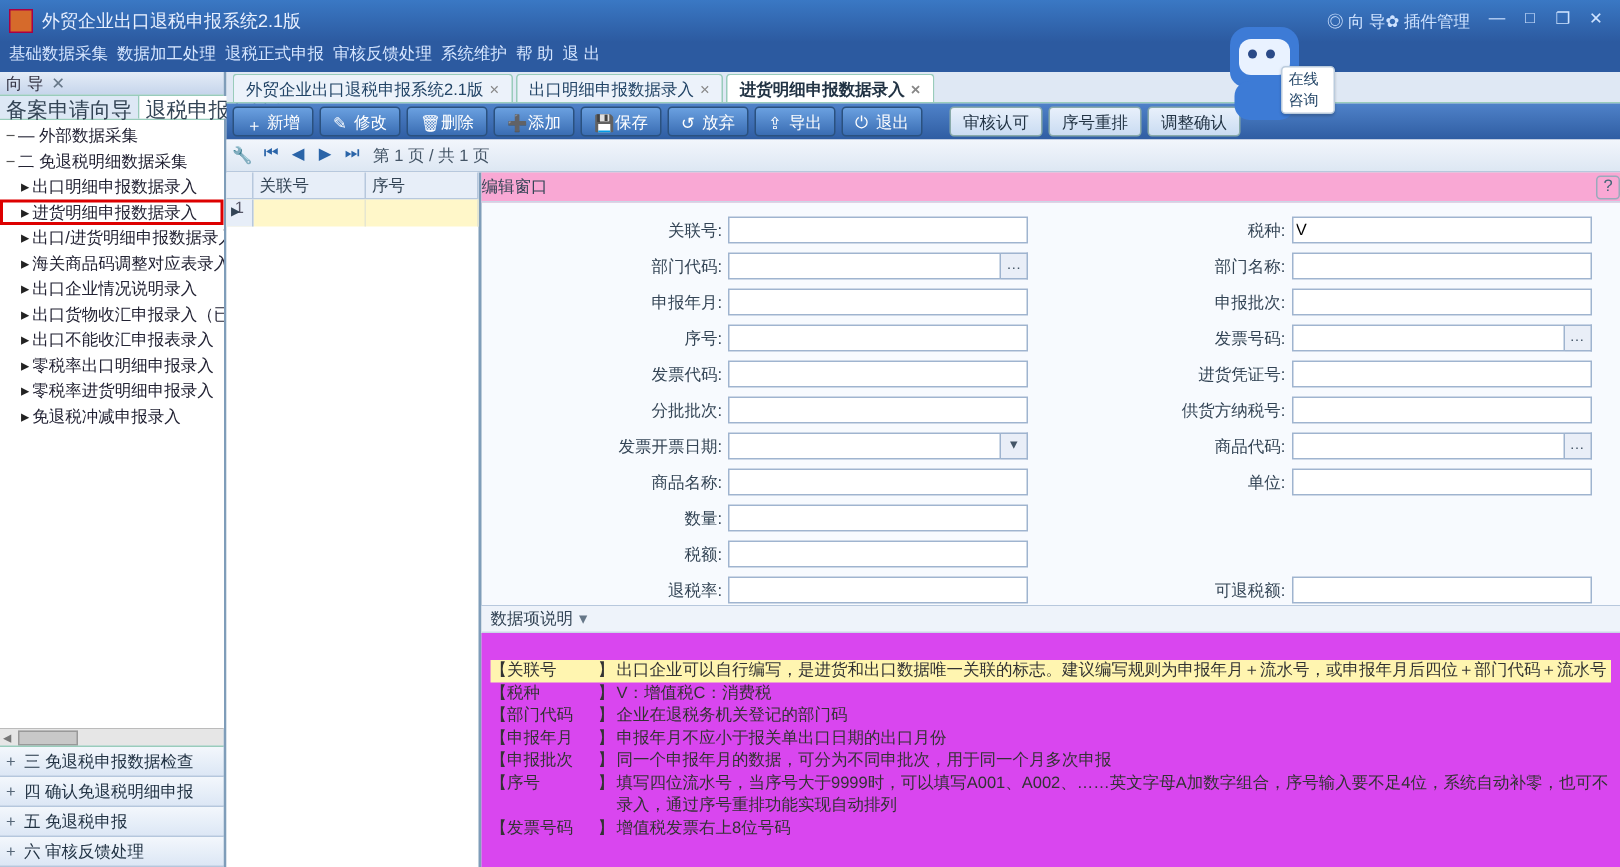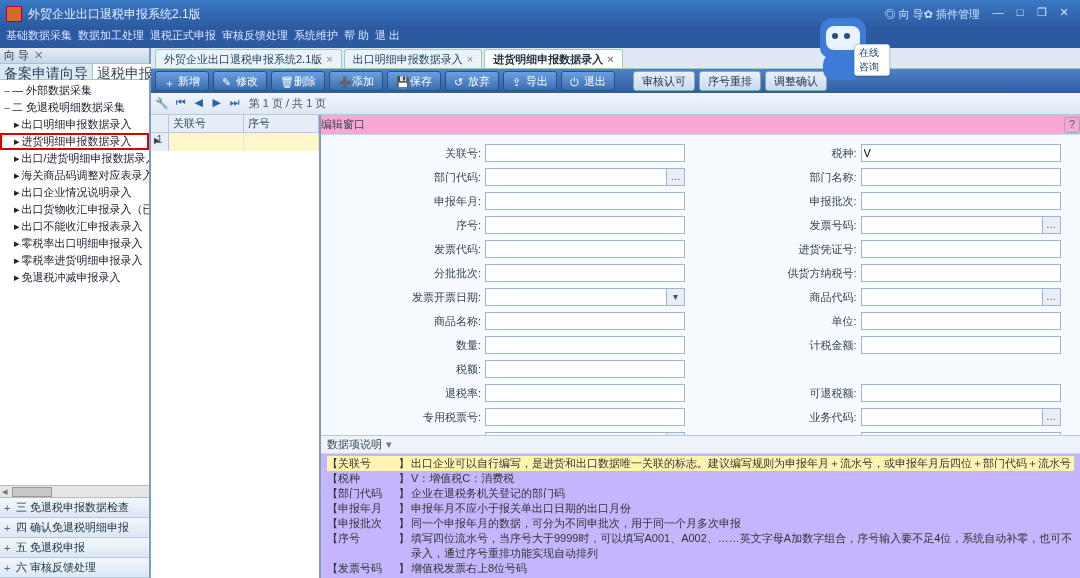--- a/index.html
+++ b/index.html
@@ -64,21 +64,21 @@
 .fld{display:flex;align-items:center;width:50%}
 .flab{width:160px;text-align:right;color:#345;padding-right:4px}
 .finp{flex:1;max-width:200px}
 .finp input{width:100%;height:18px;border:1px solid #9fb4cf;background:#fff;padding:0 2px;font-size:11px}
 .finp.hasbtn{display:flex}
 .finp.hasbtn input{flex:1}
 .finp .pick{width:18px;height:18px;border:1px solid #9fb4cf;border-left:none;background:#e9eef7;text-align:center;color:#456;cursor:pointer;font-size:10px;line-height:16px}
 .desc{border-top:1px solid #b7c8dd}
 .dhead{height:18px;background:#eef3fa;border-bottom:1px solid #cbd7e7;display:flex;align-items:center;padding:0 6px;color:#345}
 .dhead .dd{margin-left:4px;color:#678}
-.dbody{background:#c4b5fd;font-size:11px;color:#333;padding:2px 6px}
+.dbody{background:#d946ef;font-size:11px;color:#333;padding:18px 6px}
 .drow{display:flex;line-height:15px}
 .dkey{width:70px;color:#333}
 .dcolon{width:14px;text-align:center}
 .dval{flex:1;color:#333}
 .drow.hl{background:#fff5b0}
 .mascot{position:absolute;top:18px;right:190px;width:80px;height:72px;pointer-events:none;z-index:9}
 .mascot .head{width:46px;height:40px;background:#3d7bd6;border-radius:12px 12px 10px 10px;position:absolute;top:0;left:10px}
 .mascot .face{width:34px;height:24px;background:#e9f2ff;border-radius:8px;position:absolute;top:8px;left:16px}
 .mascot .eye{width:6px;height:6px;background:#2a4;background:#2a4a88;border-radius:50%;position:absolute;top:15px}
 .mascot .eye.l{left:22px}.mascot .eye.r{left:34px}
@@ -363,24 +363,20 @@
             <div class="fld">
                 <div class="flab">单位:</div>
                 <div class="finp"><input style=""></div>
               </div>
           </div>
           <div class="formrow">
             <div class="fld">
                 <div class="flab">数量:</div>
                 <div class="finp"><input style=""></div>
               </div>
-            <div class="fld">
-                <div class="flab">计税金额:</div>
-                <div class="finp"><input style=""></div>
-              </div>
           </div>
           <div class="formrow">
             <div class="fld">
                 <div class="flab">税额:</div>
                 <div class="finp"><input style=""></div>
               </div>
           </div>
           <div class="formrow">
             <div class="fld">
                 <div class="flab">退税率:</div>

